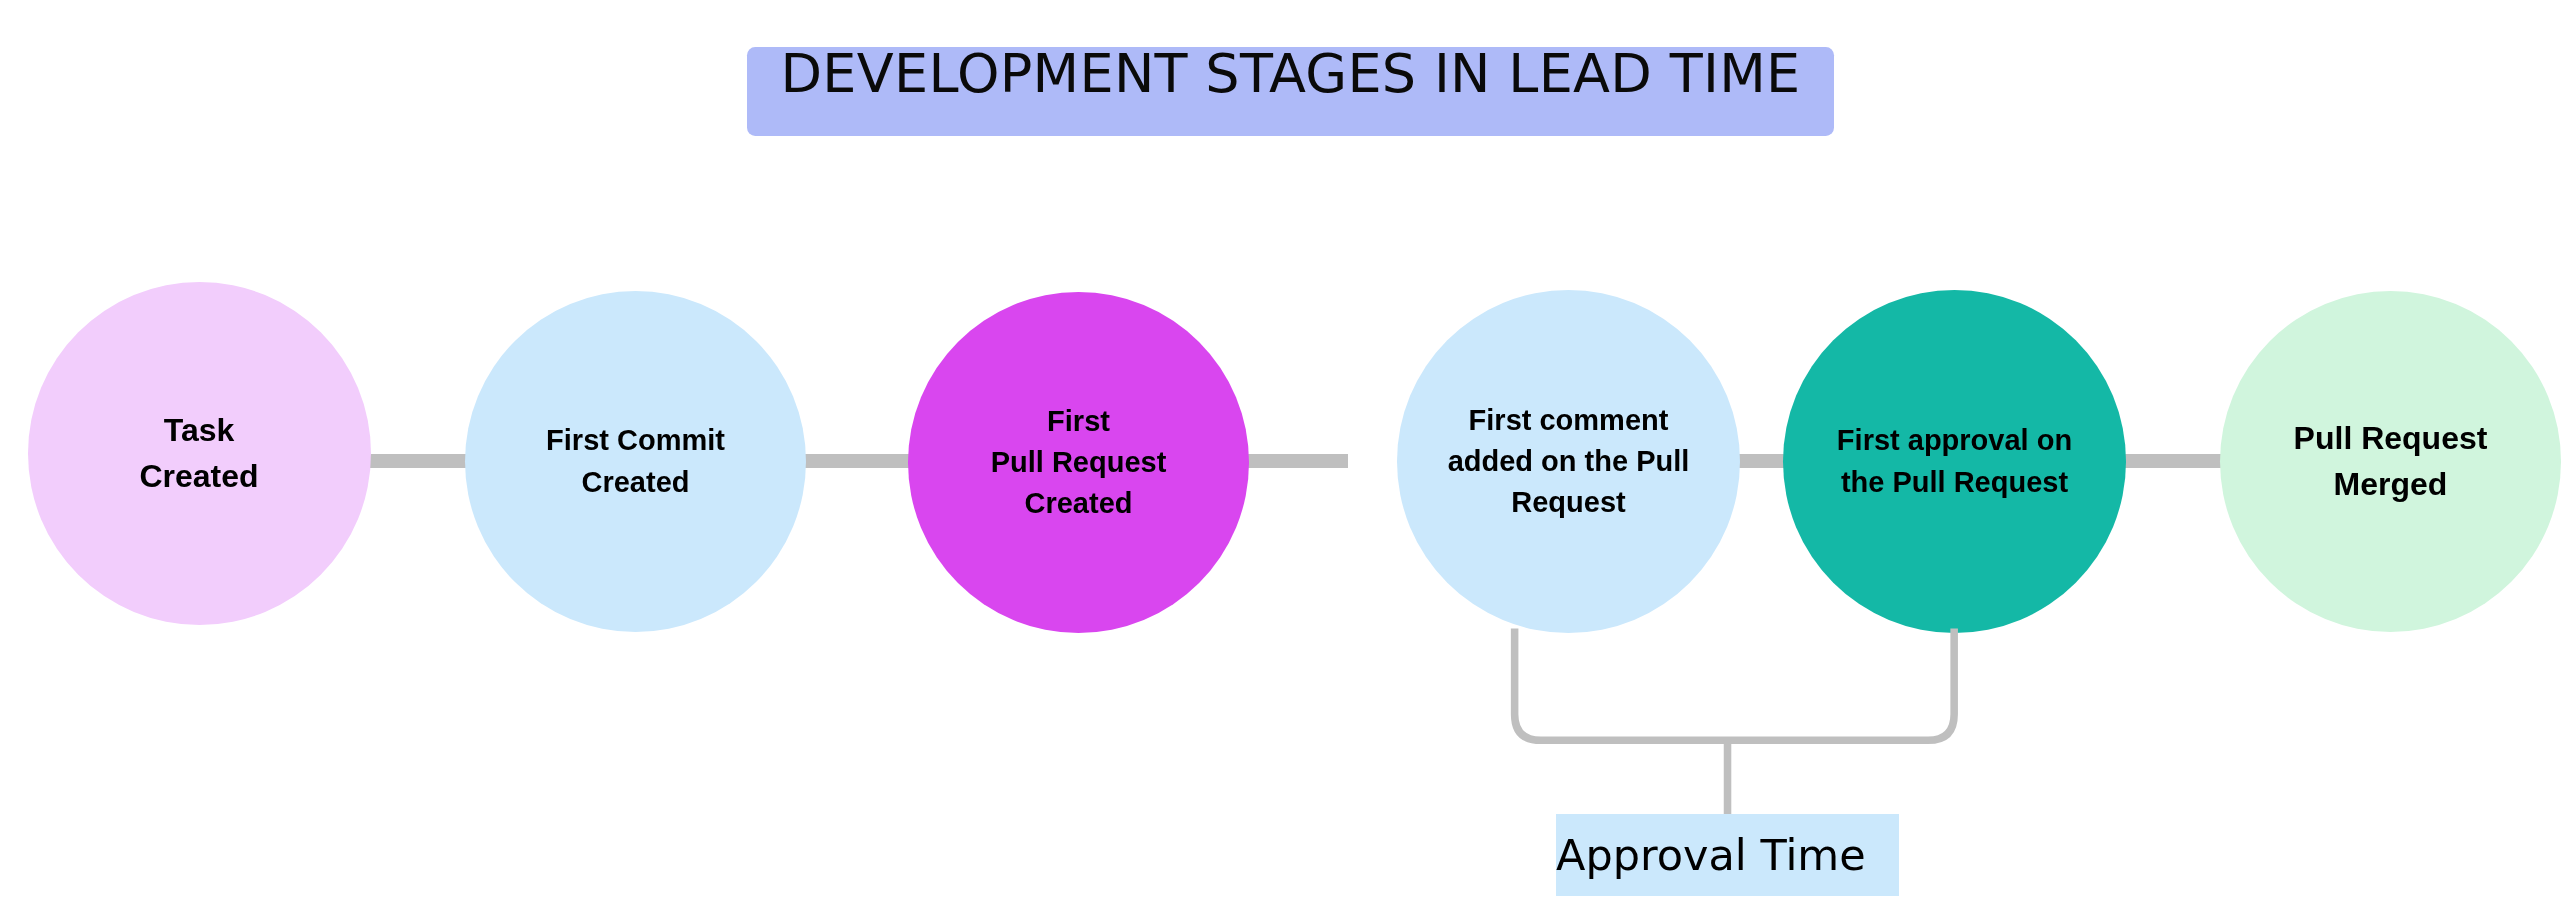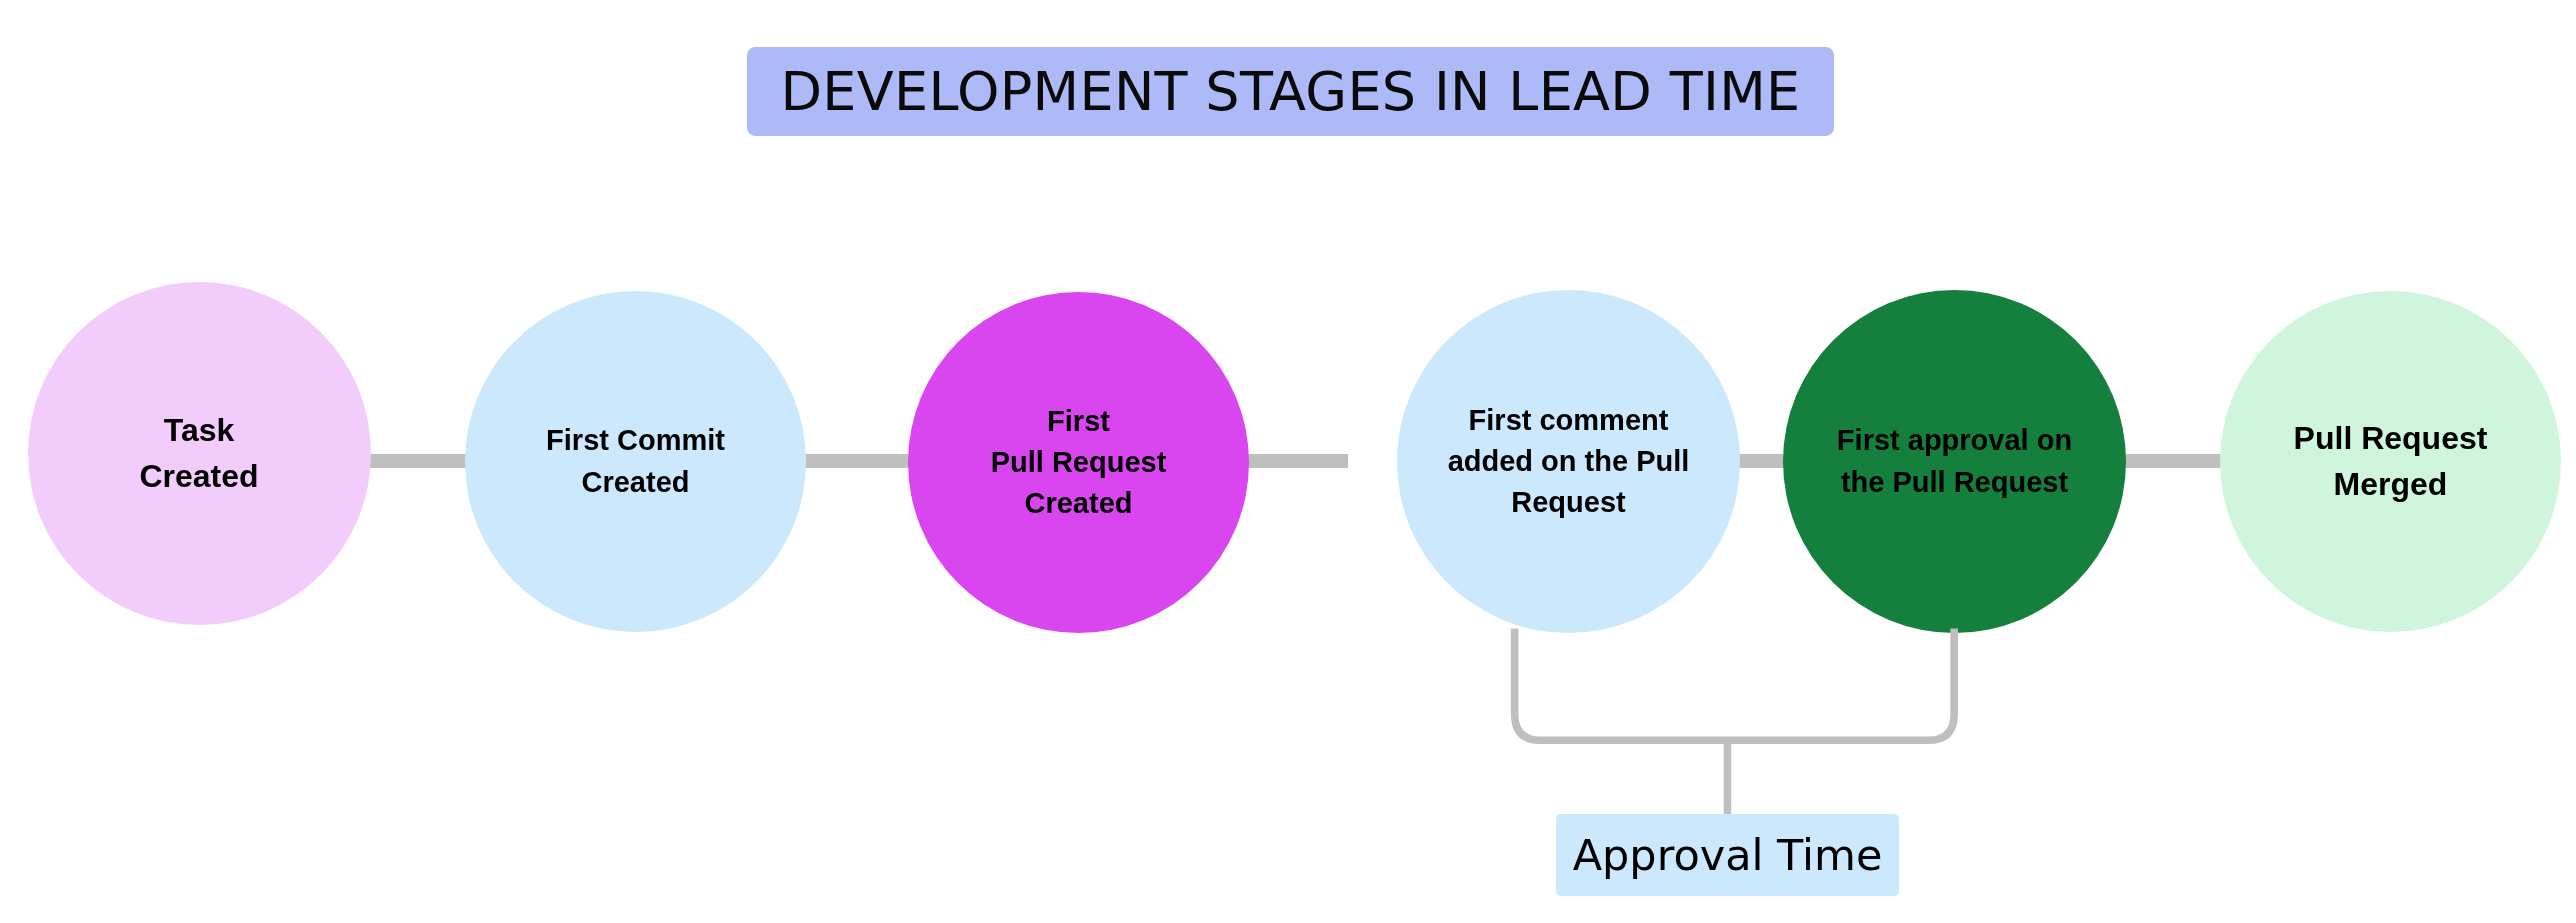--- a/index.html
+++ b/index.html
@@ -24,21 +24,20 @@
   
   #title-banner {
     position: absolute;
     left: 747px;
     top: 47px;
     width: 1087px;
     height: 89px;
     background: #aebaf8;
     border-radius: 8.2px;
     display: flex;
-    align-items: center;
     justify-content: center;
     box-sizing: border-box;
   }
   #title-text {
     font-family: "DejaVu Sans", sans-serif;
     font-size: 54px;
     font-weight: 400;
     color: #0a0a0a;
     letter-spacing: 0.3px;
     white-space: nowrap;
@@ -84,24 +83,24 @@
   }
 
   
   #approval-badge {
     position: absolute;
     left: 1556px;
     top: 814px;
     width: 343px;
     height: 82px;
     background: #cbe8fc;
-    border-radius: 5px;
+    border-radius: 0;
     display: flex;
     align-items: center;
-    justify-content: center;
+    justify-content: flex-start;
     box-sizing: border-box;
   }
   #approval-badge-text {
     font-family: "DejaVu Sans", sans-serif;
     font-size: 43px;
     font-weight: 400;
     color: #000000;
     white-space: nowrap;
     line-height: 1;
   }
@@ -136,21 +135,21 @@
 Pull Request
 Created</span>
   </div>
 
   <div class="stage-node" style="left:1397px; top:290px; width:343px; height:343px; background:#cbe8fc;">
     <span class="stage-label lbl-md">First comment
 added on the Pull
 Request</span>
   </div>
 
-  <div class="stage-node" style="left:1783px; top:290px; width:343px; height:343px; background:#15803d;">
+  <div class="stage-node" style="left:1783px; top:290px; width:343px; height:343px; background:#14b8a6;">
     <span class="stage-label lbl-md">First approval on
 the Pull Request</span>
   </div>
 
   <div class="stage-node" style="left:2220px; top:291px; width:341px; height:341px; background:#d0f5dd;">
     <span class="stage-label lbl-lg">Pull Request
 Merged</span>
   </div>
 
   <svg id="bracket-svg" viewBox="0 0 3750 1344">

